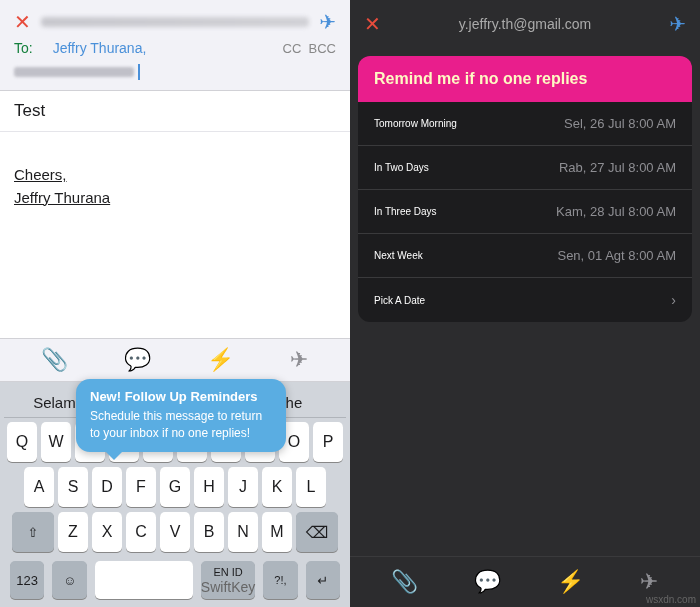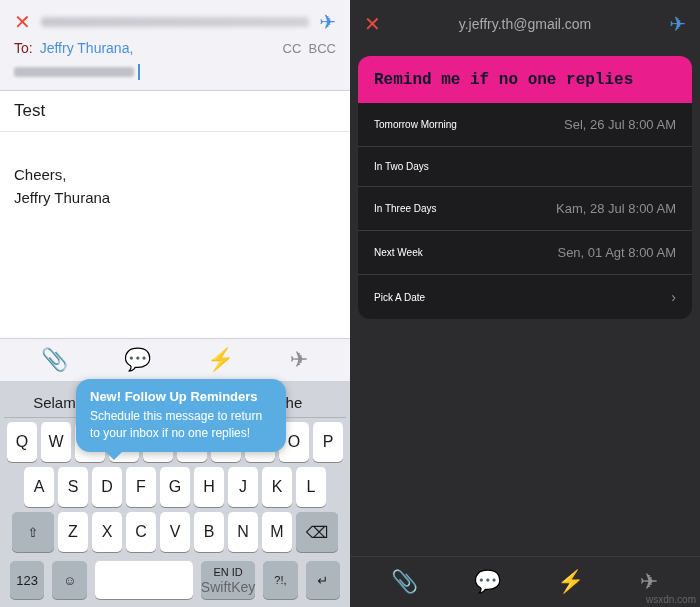--- a/index.html
+++ b/index.html
@@ -54,23 +54,23 @@
       font-size: 20px;
     }
 
     .to-row {
       display: flex;
       align-items: center;
       margin-bottom: 4px;
     }
 
     .to-label {
-      color: #7f1d1d;
+      color: #15803d;
       font-size: 14px;
-      margin-right: 7px;
+      margin-right: 20px;
     }
 
     .to-name {
       color: #4a90d9;
       font-size: 14px;
     }
 
     .cc-bcc {
       color: #888;
       font-size: 13px;
@@ -115,20 +115,21 @@
       color: #1c1c1e;
       line-height: 1.5;
     }
 
     .email-body-text {
       margin-bottom: 20px;
     }
 
     .email-signature {
       color: #1c1c1e;
+      text-decoration: underline;
     }
 
     
     .tooltip-bubble {
       position: absolute;
       bottom: 155px;
       left: 76px;
       background: #5aade2;
       color: white;
       border-radius: 14px;
@@ -313,24 +314,23 @@
       margin: 8px;
       overflow: hidden;
     }
 
     .reminder-header {
       background: #e91e8c;
       padding: 14px 16px;
     }
 
     .reminder-header-text {
-      color: #0f172a;
+      color: #fef9c3;
       font-size: 16px;
       font-weight: 600;
-      font-family: Liberation Mono, monospace;
     }
 
     .reminder-option {
       display: flex;
       align-items: center;
       justify-content: space-between;
       padding: 14px 16px;
       border-bottom: 1px solid #3a3a3c;
     }
 
@@ -498,20 +498,21 @@
       <span class="reminder-header-text">Remind me if no one replies</span>
     </div>
 
     <div class="reminder-option">
       <span class="reminder-option-left">Tomorrow Morning</span>
       <span class="reminder-option-right">Sel, 26 Jul 8:00 AM</span>
     </div>
 
     <div class="reminder-option">
       <span class="reminder-option-left">In Two Days</span>
+      <span class="reminder-option-right">Rab, 27 Jul 8:00 AM</span>
     </div>
 
     <div class="reminder-option">
       <span class="reminder-option-left">In Three Days</span>
       <span class="reminder-option-right">Kam, 28 Jul 8:00 AM</span>
     </div>
 
     <div class="reminder-option">
       <span class="reminder-option-left">Next Week</span>
       <span class="reminder-option-right">Sen, 01 Agt 8:00 AM</span>

